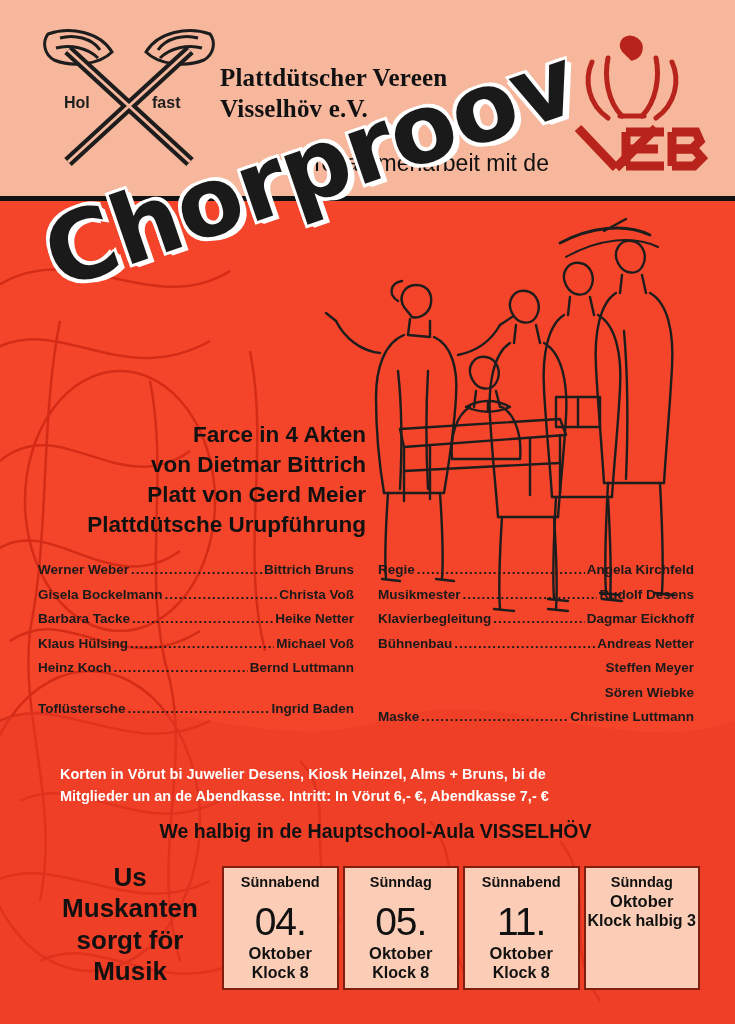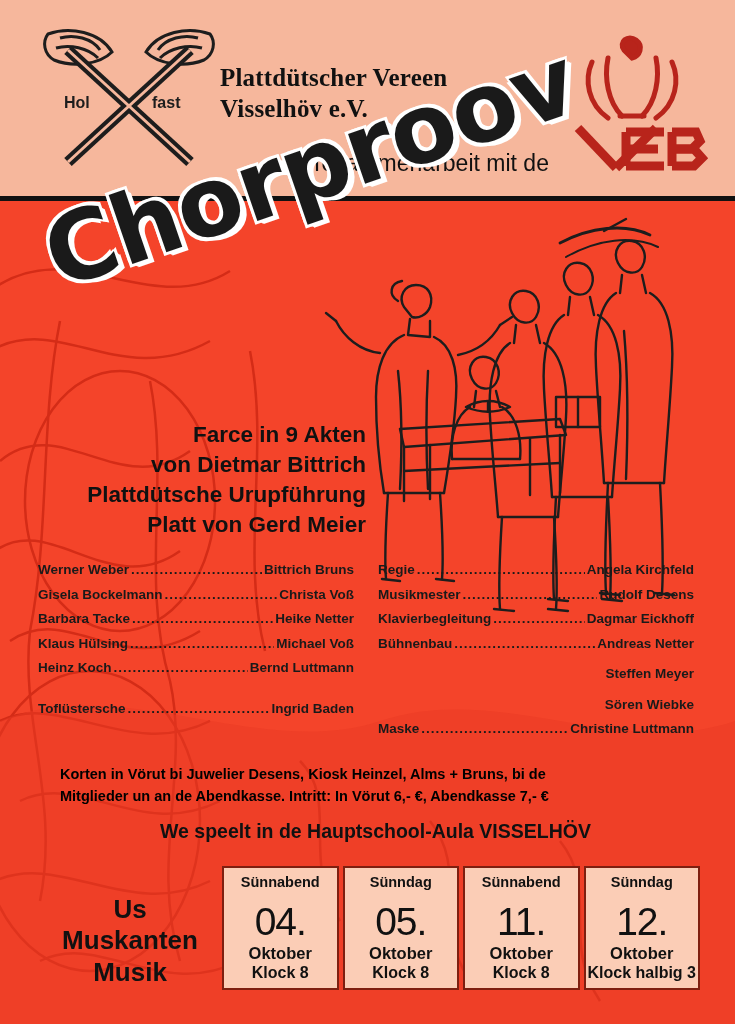--- a/index.html
+++ b/index.html
@@ -135,29 +135,29 @@
   .cast-row .nm { flex: 0 0 auto; }
   .cast-row .dots {
     flex: 1 1 auto;
     overflow: hidden;
     white-space: nowrap;
     letter-spacing: 1px;
     margin: 0 2px;
     color: #1a1a1a;
   }
   .cast-row .vl { flex: 0 0 auto; }
-  .cast-row.right-only { justify-content: flex-end; margin-top: 6px; }
+  .cast-row.right-only { justify-content: flex-end; }
   .cast-row.spacer { height: 16px; line-height: 16px; }
 
   
   .tickets {
     position: absolute;
     left: 60px; top: 763px;
     width: 625px;
-    color: #000000;
+    color: #ffffff;
     font-size: 14.5px;
     font-weight: bold;
     line-height: 1.55;
   }
 
   
   .venue {
     position: absolute;
     left: 0; top: 820px;
     width: 735px;
@@ -165,21 +165,21 @@
     color: #111;
     font-size: 19.5px;
     font-weight: bold;
     padding-left: 16px;
     box-sizing: border-box;
   }
 
   
   .musik {
     position: absolute;
-    left: 40px; top: 894px;
+    left: 40px; top: 862px;
     width: 180px;
     text-align: center;
     color: #111;
     font-size: 26px;
     font-weight: bold;
     line-height: 1.21;
   }
   .dates {
     position: absolute;
     left: 222px; top: 866px;
@@ -396,24 +396,24 @@
       </svg>
     </div>
   </div>
   <div class="header-rule"></div>
 
   <div class="title-word">
     <span class="txt">Chorproov</span>
   </div>
 
   <div class="subtitle">
-    <div>Farce in 9 Akten</div>
+    <div>Farce in 4 Akten</div>
     <div>von Dietmar Bittrich</div>
+    <div>Platt von Gerd Meier</div>
     <div>Plattdütsche Urupführung</div>
-    <div>Platt von Gerd Meier</div>
   </div>
 
   <div class="cast">
     <div class="cast-cols">
       <div class="cast-col">
 
         <div class="cast-row">
           <span class="nm">Werner Weber</span>
           <span class="dots">.................................................</span>
           <span class="vl">Bittrich Bruns</span>
@@ -493,25 +493,26 @@
         </div>
       </div>
     </div>
   </div>
 
   <div class="tickets">
     <div>Korten in Vörut bi Juwelier Desens, Kiosk Heinzel, Alms + Bruns, bi de</div>
     <div>Mitglieder un an de Abendkasse. Intritt: In Vörut 6,- €, Abendkasse 7,- €</div>
   </div>
 
-  <div class="venue">We speelt in de Hauptschool-Aula VISSELHÖV</div>
+  <div class="venue">We halbig in de Hauptschool-Aula VISSELHÖV</div>
 
   <div class="musik">
     <div>Us</div>
     <div>Muskanten</div>
+    <div>sorgt för</div>
     <div>Musik</div>
   </div>
 
   <div class="dates">
 
     <div class="date-card">
       <div class="dow">Sünnabend</div>
       <div class="day">04.</div>
       <div class="month">Oktober</div>
       <div class="time">Klock 8</div>
@@ -526,19 +527,18 @@
 
     <div class="date-card">
       <div class="dow">Sünnabend</div>
       <div class="day">11.</div>
       <div class="month">Oktober</div>
       <div class="time">Klock 8</div>
     </div>
 
     <div class="date-card">
       <div class="dow">Sünndag</div>
-      <div class="day">12.</div>
       <div class="month">Oktober</div>
       <div class="time">Klock halbig 3</div>
     </div>
   </div>
 
 </div>
 
 </body></html>

